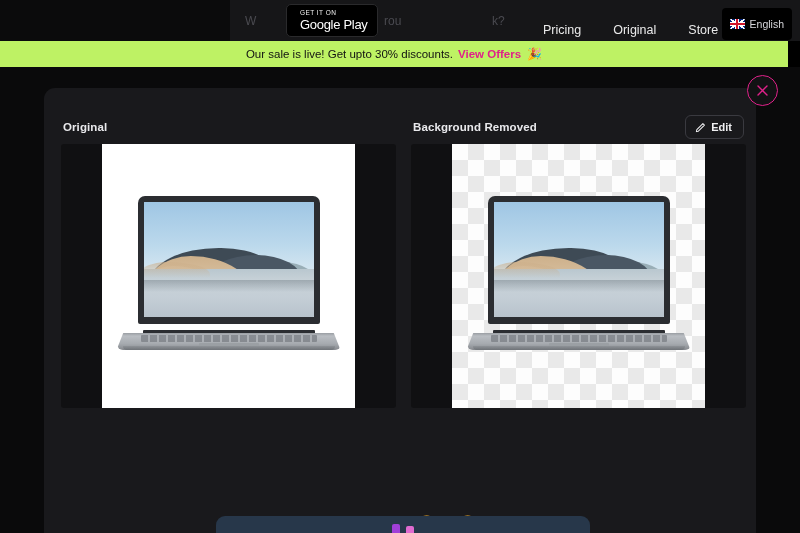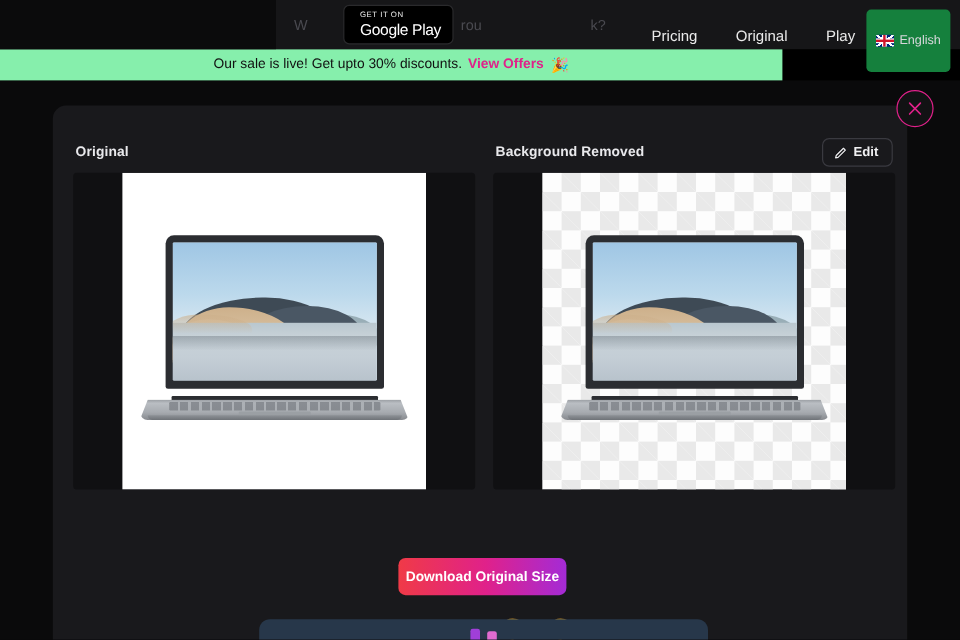--- a/index.html
+++ b/index.html
@@ -49,22 +49,22 @@
     position:absolute; left:527px; top:0; height:59px;
     display:flex; align-items:center; gap:0;
   }
   .nav-link {
     font-size:12.5px; color:#eaeaea; padding:0 16px;
     white-space:nowrap; cursor:pointer;
   }
   .lang-pill {
     position:absolute; right:8px; top:8px;
     display:flex; align-items:center; gap:5px;
-    background:#15803d; border-radius:4px;
-    padding:20px 8px; cursor:pointer;
+    background:#000000; border-radius:4px;
+    padding:10px 8px; cursor:pointer;
   }
   .lang-pill span { font-size:10.5px; color:#d8d8dc; }
   .flag { width:15px; height:10px; border-radius:1px; overflow:hidden; position:relative; background:#00247d; }
   .flag::before {
     content:""; position:absolute; left:0; top:0; width:15px; height:10px;
     background:
       linear-gradient(to bottom right, transparent calc(50% - .8px), #fff calc(50% - .8px), #fff calc(50% + .8px), transparent calc(50% + .8px)),
       linear-gradient(to bottom left, transparent calc(50% - .8px), #fff calc(50% - .8px), #fff calc(50% + .8px), transparent calc(50% + .8px));
   }
   .flag::after {
@@ -72,22 +72,22 @@
     background:#cf142b;
     box-shadow: -6.1px -3.6px 0 0 #fff inset;
   }
   .flag-cross-v { position:absolute; left:6.1px; top:0; width:2.8px; height:10px; background:#cf142b; z-index:2; }
   .flag-cross-h { position:absolute; left:0; top:3.6px; width:15px; height:2.8px; background:#cf142b; z-index:2; }
   .flag-white-v { position:absolute; left:5.1px; top:0; width:4.8px; height:10px; background:#fff; z-index:1; }
   .flag-white-h { position:absolute; left:0; top:2.6px; width:15px; height:4.8px; background:#fff; z-index:1; }
 
   
   .banner {
-    position:absolute; left:0; top:41px; width:652px; height:26px;
-    background:#86efac; color:#111;
+    position:absolute; left:0; top:41px; width:788px; height:26px;
+    background:#bef264; color:#111;
     display:flex; align-items:center; justify-content:center;
     font-size:11.5px; z-index:29;
   }
   .banner-link {
     color:#e0218a; font-weight:bold;
     margin-left:5px; cursor:pointer;
   }
   .banner-emoji { margin-left:6px; font-size:12px; }
 
   
@@ -280,21 +280,21 @@
         <div class="badge-bot">Google Play</div>
       </div>
     </div>
 
 
   </div>
 
   <div class="nav-links">
     <div class="nav-link">Pricing</div>
     <div class="nav-link">Original</div>
-    <div class="nav-link">Play</div>
+    <div class="nav-link">Store</div>
   </div>
 
   <div class="lang-pill">
     <div class="flag">
       <div class="flag-white-v"></div>
         <div class="flag-white-h"></div>
       <div class="flag-cross-v"></div>
         <div class="flag-cross-h"></div>
     </div>
     <span>English</span>
@@ -380,21 +380,20 @@
               <div class="base-pad"></div>
               <div class="base-lip"></div>
             </div>
           </div>
         </div>
       </div>
     </div>
 
   </div>
 
-  <button class="dl-btn">Download Original Size</button>
 
   <div class="rate-row">
     <div class="rate-label">Rate this result:</div>
     <button class="emoji-btn">😒</button>
     <button class="emoji-btn">😶</button>
   </div>
 
 </div>
 
 <div class="bottom-panel">

